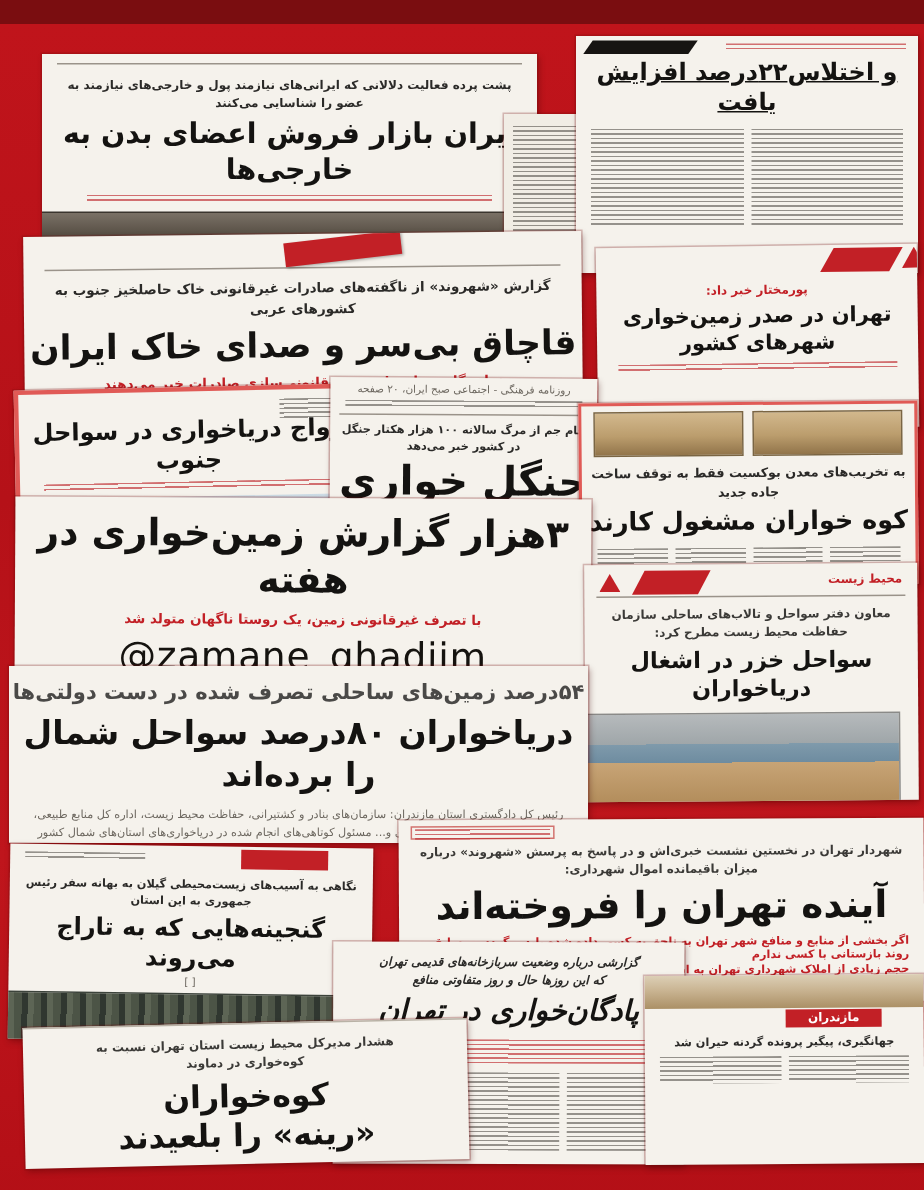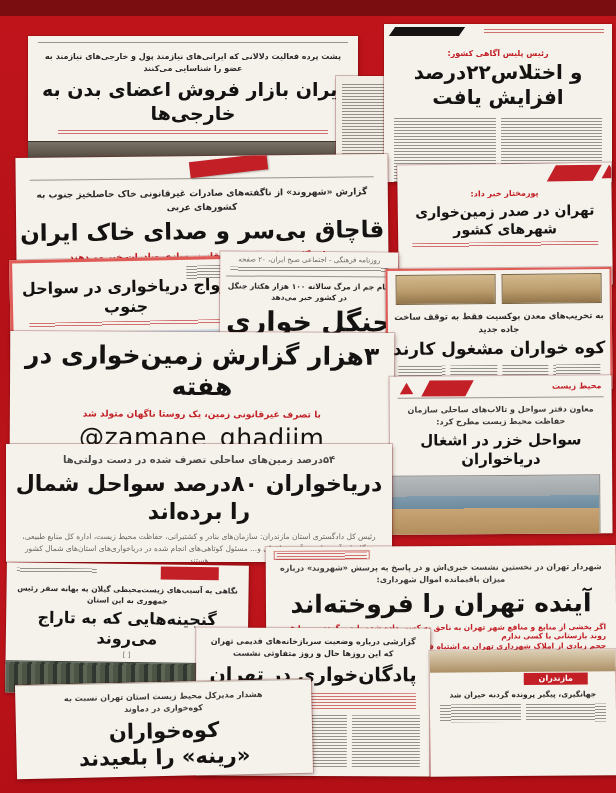--- a/index.html
+++ b/index.html
@@ -58,22 +58,21 @@
 
   <div class="card" style="left:336px; top:60px; width:54px; height:88px; background:#f1ede5;">
     <div class="lines" style="height:70px; margin:8px 6px 0;"></div>
   </div>
 
   <div class="card" style="left:384px; top:8px; width:228px; height:158px;">
     <div style="position:relative; height:14px; background:#f5f2ec;">
       <div class="blackcorner" style="left:8px; top:3px; width:70px; height:9px; transform:skewX(-35deg);"></div>
       <div class="lines red" style="position:absolute; right:8px; top:5px; width:120px; height:5px;"></div>
     </div>
-    <div class="kicker red" style="margin-top:10px;">رئیس پلیس آگاهی کشور:</div>
-    <div class="headline" style="font-size:20px;">و اختلاس۲۲درصد افزایش یافت</div>
+    <div class="headline" style="font-size:16px;text-decoration:underline;">و اختلاس۲۲درصد افزایش یافت</div>
     <div class="cols" style="height:66px; margin:8px 10px 0;">
       <i class="lines"></i>
       <i class="lines"></i>
     </div>
   </div>
 
   <div class="card" style="left:16px; top:140px; width:372px; height:112px; transform:rotate(-0.6deg);">
     <div style="position:absolute; right:120px; top:2px; width:78px; height:16px; background:#c22026; transform:rotate(-6deg); box-shadow:1px 1px 2px rgba(0,0,0,.3);"></div>
     <div class="rule" style="margin:22px 14px 0;"></div>
     <div class="kicker" style="margin:8px 20px 0; font-size:9px;">گزارش «شهروند» از ناگفته‌های صادرات غیرقانونی خاک حاصلخیز جنوب به کشورهای عربی</div>
@@ -134,21 +133,21 @@
       <div class="redcorner" style="left:10px; top:6px; width:14px; height:12px; clip-path:polygon(0 100%,50% 0,100% 100%);"></div>
       <div style="position:absolute; right:10px; top:6px; font-size:8px; color:#c22026; font-weight:bold;">محیط زیست</div>
       <div class="rule" style="position:absolute; right:8px; left:8px; bottom:0;"></div>
     </div>
     <div class="kicker" style="margin:6px 14px 0; font-size:8px; color:#3b3a37;">معاون دفتر سواحل و تالاب‌های ساحلی سازمان حفاظت محیط زیست مطرح کرد:</div>
     <div class="headline" style="font-size:15px; margin-top:3px;">سواحل خزر در اشغال دریاخواران</div>
     <div class="photo photo-beach" style="height:64px; margin:6px 12px 0; border:1px solid #8a8a88;"></div>
   </div>
 
   <div class="card" style="left:6px; top:428px; width:386px; height:118px;">
-    <div class="kicker" style="margin-top:8px; font-size:10px; color:#4a4947;">۵۴درصد زمین‌های ساحلی تصرف شده در دست دولتی‌ها</div>
+    <div class="kicker" style="margin-top:8px; font-size:14px; color:#4a4947;">۵۴درصد زمین‌های ساحلی تصرف شده در دست دولتی‌ها</div>
     <div class="headline" style="font-size:22px; margin-top:3px;">دریاخواران ۸۰درصد سواحل شمال را برده‌اند</div>
     <div class="tinygray" style="margin:6px 12px 0; font-size:7.5px; line-height:1.6;">رئیس کل دادگستری استان مازندران: سازمان‌های بنادر و کشتیرانی، حفاظت محیط زیست، اداره کل منابع طبیعی، جنگل‌ها و آبخیزداری و آب منطقه‌ای و... مسئول کوتاهی‌های انجام شده در دریاخواری‌های استان‌های شمال کشور هستند</div>
 
   </div>
 
   <div class="card" style="left:6px; top:548px; width:242px; height:130px; transform:rotate(0.8deg);">
     <div style="position:relative; height:16px;">
       <div style="position:absolute; right:30px; top:2px; width:58px; height:13px; background:#c22026;"></div>
       <div class="lines" style="position:absolute; left:10px; top:5px; width:80px; height:5px;"></div>
     </div>
@@ -165,23 +164,23 @@
     <div class="kicker" style="margin:16px 10px 0; font-size:8px; color:#3b3a37;">شهردار تهران در نخستین نشست خبری‌اش و در پاسخ به پرسش «شهروند» درباره میزان باقیمانده اموال شهرداری:</div>
     <div class="headline" style="font-size:25px; margin-top:2px;">آینده تهران را فروخته‌اند</div>
     <div class="subhead" style="margin:4px 10px 0; font-size:7.5px; text-align:right;">اگر بخشی از منابع و منافع شهر تهران به ناحق به کسی داده شده باید برگردد و مسابقه و روند بازستانی با کسی ندارم</div>
     <div class="subhead" style="margin:1px 10px 0; font-size:7.5px; text-align:right;">حجم زیادی از املاک شهرداری تهران به اشتباه فروخته شد</div>
     <div style="position:absolute; left:0; bottom:2px; display:flex; align-items:center; gap:4px; direction:ltr;">
       <div class="redcorner" style="position:static; width:56px; height:12px; transform:skewX(-30deg);"></div>
       <span style="font-size:7px; color:#c22026; font-weight:bold;">12 Oct 2017</span>
     </div>
   </div>
 
-  <div class="card" style="left:196px; top:612px; width:234px; height:148px; transform:rotate(0.2deg);">
+  <div class="card" style="left:222px; top:612px; width:234px; height:148px; transform:rotate(0.2deg);font-style:italic;">
     <div class="kicker" style="margin:8px 8px 0; font-size:8px;">گزارشی درباره وضعیت سربازخانه‌های قدیمی تهران</div>
-    <div class="kicker" style="font-size:8px;">که این روزها حال و روز متفاوتی نشست</div>
+    <div class="kicker" style="font-size:8px;">که این روزها حال و روز متفاوتی منافع</div>
     <div class="headline" style="font-size:19px; margin-top:3px;">پادگان‌خواری در تهران</div>
     <div class="lines red" style="height:16px; margin:6px 14px 0;"></div>
     <div class="cols" style="height:52px; margin:6px 10px 0;">
       <i class="lines"></i>
       <i class="lines"></i>
       <i class="lines"></i>
     </div>
   </div>
 
   <div class="card" style="left:16px; top:666px; width:296px; height:94px; transform:rotate(-1.3deg); border-top:1px solid #b9b2a6;">

